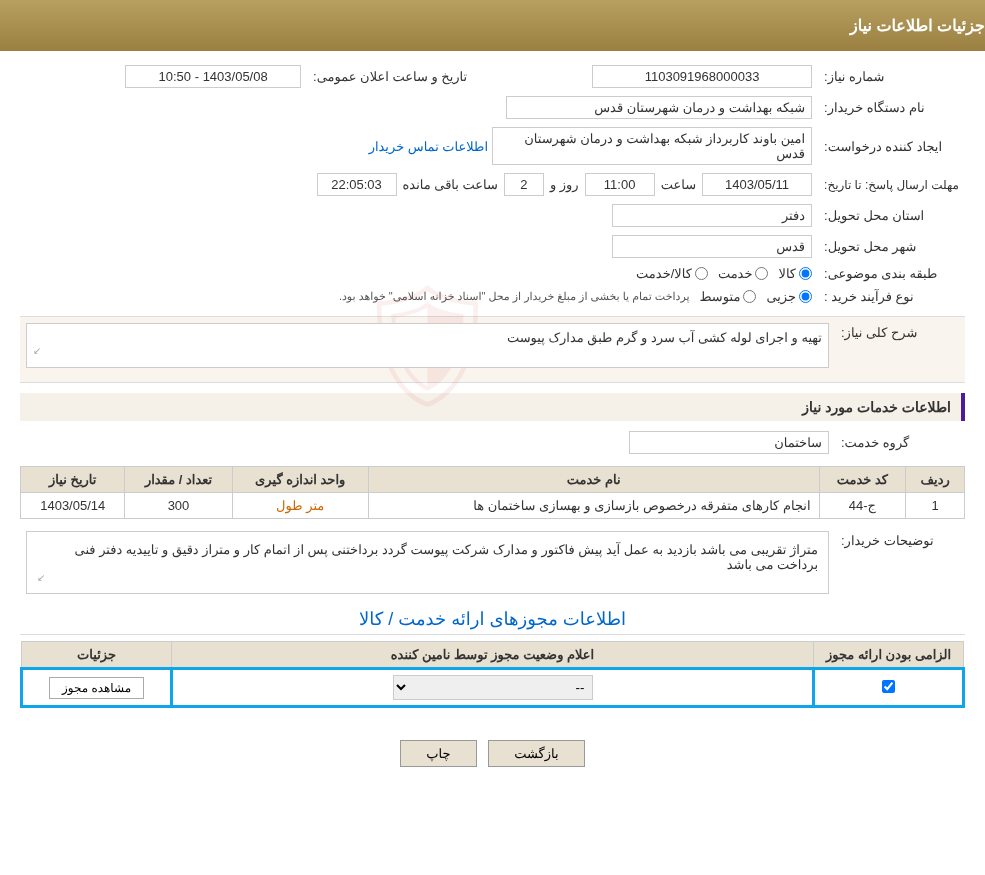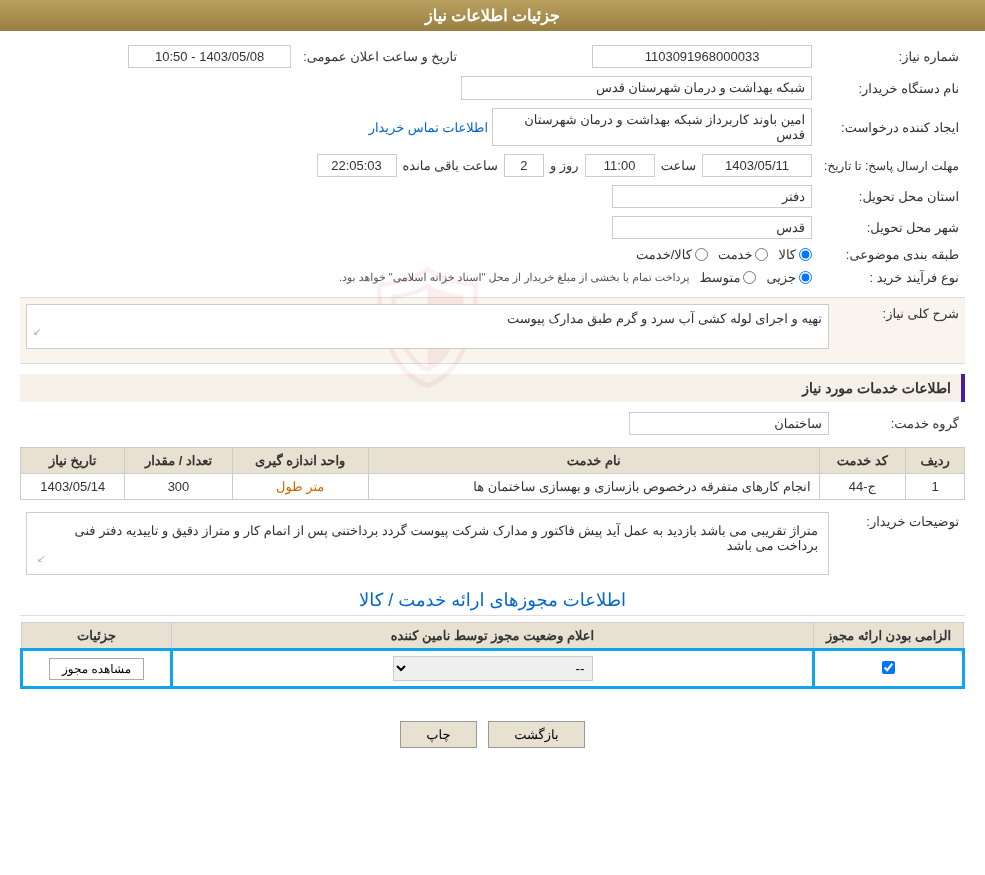--- a/index.html
+++ b/index.html
@@ -12,39 +12,38 @@
     }
     .page-wrapper {
       width: 985px;
       min-height: 875px;
       background: #fff;
       margin: 0 auto;
     }
     .header-bar {
       background: linear-gradient(to bottom, #b8a060, #9a8040);
       color: #fff;
-      text-align: center;
-      padding: 6px 0;
+      padding: 16px 0;
       font-size: 16px;
       font-weight: bold;
     }
     .content-area {
       padding: 10px 20px;
     }
     .info-table {
       width: 100%;
       border-collapse: collapse;
       margin-bottom: 8px;
     }
     .info-table td {
       padding: 4px 6px;
       vertical-align: middle;
     }
     .label-cell {
-      text-align: right;
+      text-align: left;
       white-space: nowrap;
       color: #333;
       font-weight: normal;
       width: 130px;
     }
     .value-cell {
       text-align: right;
     }
     .input-box {
       border: 1px solid #ccc;
@@ -210,28 +209,28 @@
 
       <tbody>
           <tr>
         <td class="label-cell">شماره نیاز:</td>
         <td class="value-cell">
           <div class="input-box" style="width:220px; text-align:center;">1103091968000033</div>
         </td>
         <td style="width:20px;"></td>
         <td class="label-cell" style="text-align:right;">تاریخ و ساعت اعلان عمومی:</td>
         <td class="value-cell">
-          <div class="input-box" style="width:163px; text-align:center;margin-left:17px;">1403/05/08 - 10:50</div>
+          <div class="input-box" style="width:176px; text-align:center;margin-left:17px;">1403/05/08 - 10:50</div>
         </td>
       </tr>
 
       <tr>
         <td class="label-cell">نام دستگاه خریدار:</td>
         <td class="value-cell" colspan="4">
-          <div class="input-box" style="width:351px; text-align:right;font-family:Liberation Serif, serif;">شبکه بهداشت و درمان شهرستان قدس</div>
+          <div class="input-box" style="width:306px; text-align:right;">شبکه بهداشت و درمان شهرستان قدس</div>
         </td>
       </tr>
 
       <tr>
         <td class="label-cell">ایجاد کننده درخواست:</td>
         <td class="value-cell" colspan="4">
           <div class="row-flex">
             <div class="input-box" style="width:320px; text-align:right;">امین باوند کاربرداز شبکه بهداشت و درمان شهرستان قدس</div>
             <a href="#" class="link-blue">اطلاعات تماس خریدار</a>
           </div>

